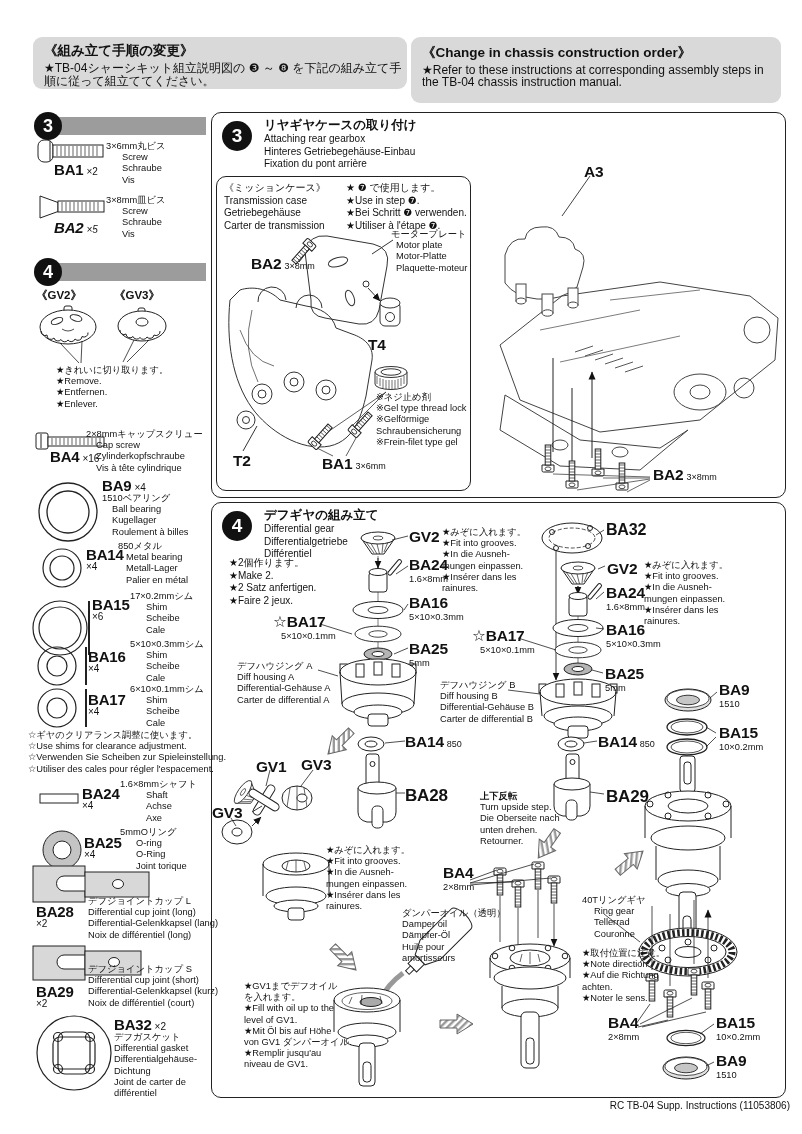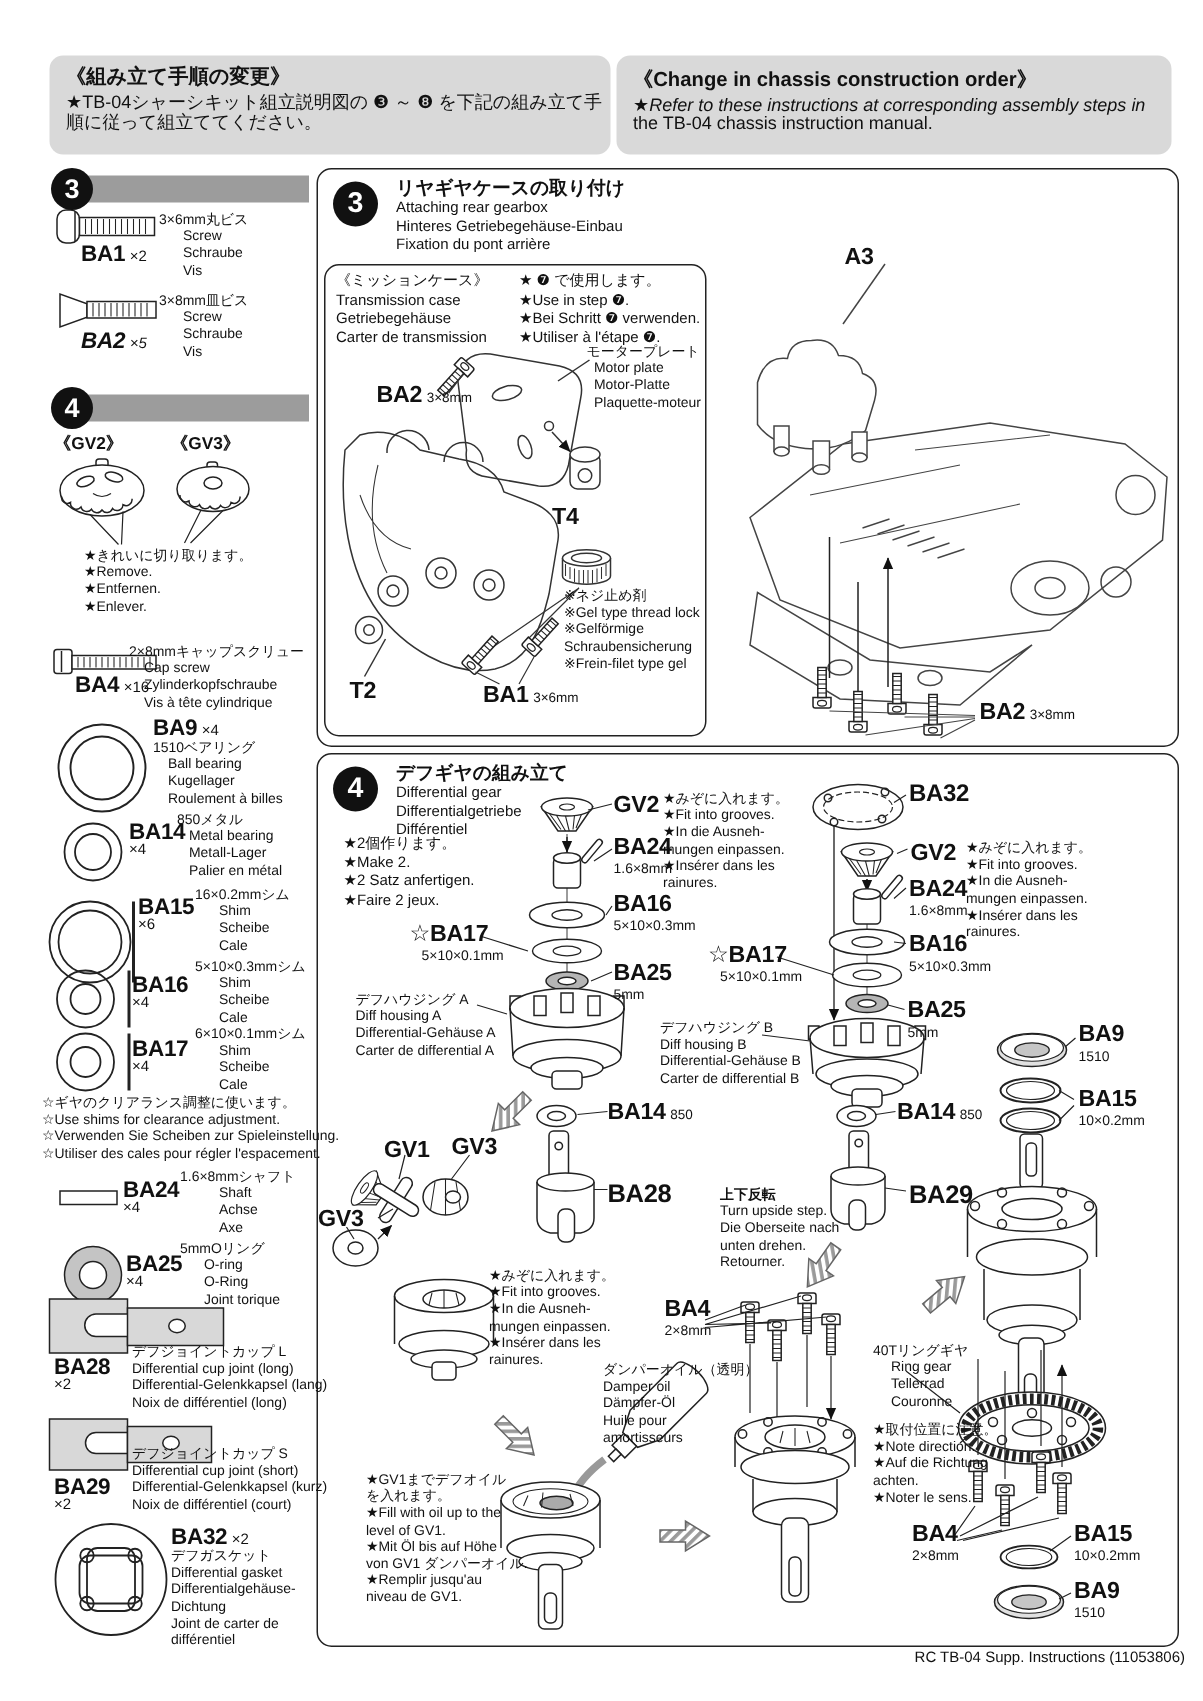--- a/index.html
+++ b/index.html
@@ -421,28 +421,28 @@
     <use href="#screw" transform="translate(694,968)"></use>
     <use href="#screw" transform="translate(708,982)"></use>
     <path d="M636,1024 L650,1004 M638,1027 L668,1020 M640,1024 L692,998 M642,1027 L706,1012" stroke-width=".8"></path>
     <path d="M652,970 V906 M670,986 V914 M694,964 V900 M708,978 V910" marker-end="url(#ah)" stroke-width=".8"></path>
     <use href="#shimring" transform="translate(686,1038) scale(0.95)"></use>
     <use href="#bearing" transform="translate(686,1068)"></use>
     <path d="M714,1024 L700,1034 M714,1062 L706,1066" stroke-width=".8"></path>
   </g>
 </svg>
 
-<div class="hbox" style="left:33px;top:37px;width:374px;height:66px;">
+<div class="hbox" style="left:33px;top:37px;width:374px;height:52px;">
   <div class="a htitle" style="left:11px;top:5px;">《組み立て手順の変更》</div>
   <div class="a hline" style="left:11px;top:25px;">★TB-04シャーシキット組立説明図の ❸ ～ ❽ を下記の組み立て手</div>
   <div class="a hline" style="left:11px;top:38px;">順に従って組立ててください。</div>
 </div>
 <div class="hbox" style="left:411px;top:37px;width:370px;height:66px;">
   <div class="a htitle" style="left:11px;top:7px;">《Change in chassis construction order》</div>
-  <div class="a hline" style="left:11px;top:27px;font-style:italic;">★Refer to these instructions at corresponding assembly steps in</div>
+  <div class="a hline" style="left:11px;top:27px;">★Refer to these instructions at corresponding assembly steps in</div>
   <div class="a hline" style="left:11px;top:39px;">the TB-04 chassis instruction manual.</div>
 </div>
 
 <div class="secbar" style="left:47px;top:117px;width:159px;"></div>
 <div class="seccirc" style="left:34px;top:112px;">3</div>
 
 <div class="a lbl" style="left:54px;top:161px;">
   <span class="pid">BA1</span><span class="qty">×2</span>
 </div>
 <div class="a lbl t9" style="left:106px;top:141px;">
@@ -499,21 +499,21 @@
 <div class="a lbl t9" style="left:118px;top:541px;">
   <div>850メタル</div>
   <div class="ind8">Metal bearing</div>
   <div class="ind8">Metall-Lager</div>
   <div class="ind8">Palier en métal</div>
 </div>
 
 <div class="a lbl pid" style="left:92px;top:596px;">BA15</div>
 <div class="a lbl t10" style="left:92px;top:611px;">×6</div>
 <div class="a lbl t9" style="left:130px;top:591px;">
-  <div>16×0.2mmシム</div>
+  <div>17×0.2mmシム</div>
   <div class="ind">Shim</div>
   <div class="ind">Scheibe</div>
   <div class="ind">Cale</div>
 </div>
 
 <div class="a lbl pid" style="left:88px;top:648px;">BA16</div>
 <div class="a lbl t10" style="left:88px;top:663px;">×4</div>
 <div class="a lbl t9" style="left:130px;top:639px;">
   <div>5×10×0.3mmシム</div>
   <div class="ind">Shim</div>
@@ -620,21 +620,21 @@
   <div>※ネジ止め剤</div>
   <div>※Gel type thread lock</div>
   <div>※Gelförmige</div>
   <div>Schraubensicherung</div>
   <div>※Frein-filet type gel</div>
 </div>
 <div class="a lbl pid2" style="left:233px;top:452px;">T2</div>
 <div class="a lbl" style="left:322px;top:455px;">
   <span class="pid2">BA1</span><span class="sz">3×6mm</span>
 </div>
-<div class="a lbl pid2" style="left:563px;top:163px;">A3</div>
+<div class="a lbl pid2" style="left:584px;top:163px;">A3</div>
 <div class="a lbl" style="left:653px;top:466px;">
   <span class="pid2">BA2</span><span class="sz">3×8mm</span>
 </div>
 
 <div class="panel" style="left:211px;top:502px;width:573px;height:594px;"></div>
 <div class="pcirc" style="left:222px;top:511px;">4</div>
 <div class="a lbl" style="left:264px;top:508px;">
   <div class="jt">デフギヤの組み立て</div>
   <div class="t10">Differential gear</div>
   <div class="t10">Differentialgetriebe</div>

